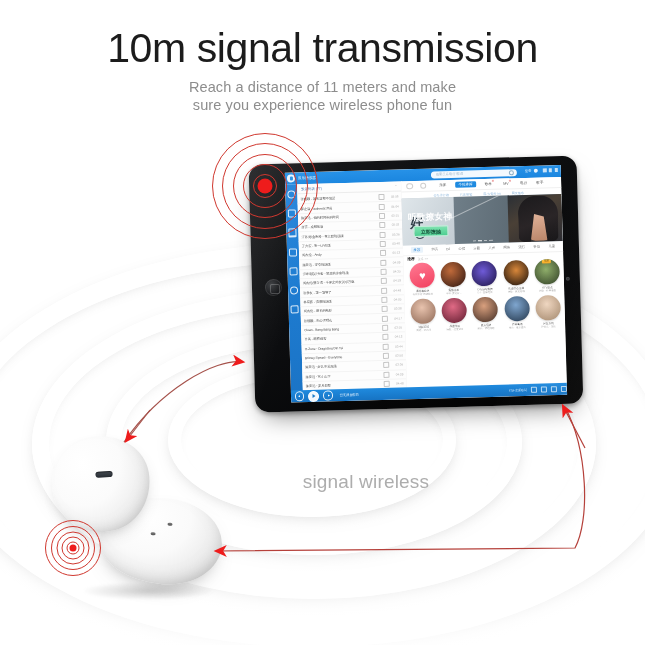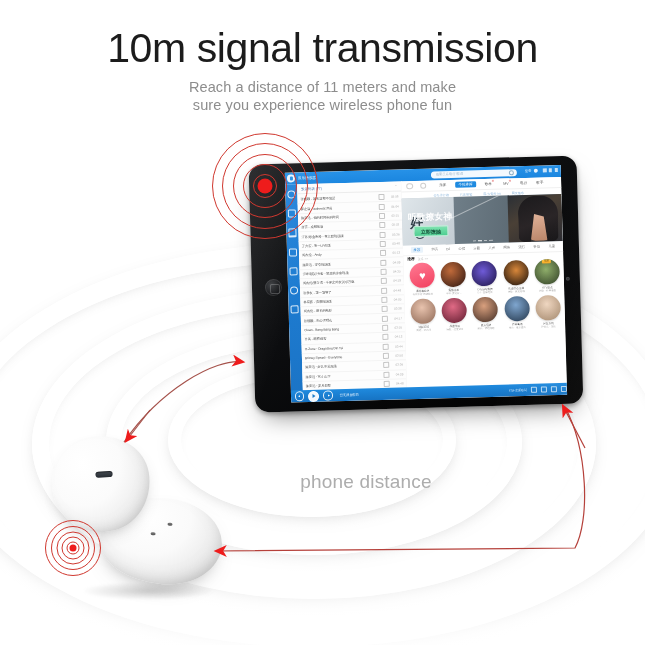--- a/index.html
+++ b/index.html
@@ -690,21 +690,21 @@
   <div class="marker marker-bud">
     <div class="ring r5"></div>
     <div class="ring r4"></div>
     <div class="ring r3"></div>
     <div class="ring r2"></div>
     <div class="ring r1"></div>
     <div class="core"></div>
   </div>
 
   <div class="dist">
-    <span class="l2">phone distance</span>
+    <span class="l2">signal wireless</span>
   </div>
 
   <svg class="arrows" viewBox="0 0 645 645">
     <defs>
       <marker id="ah" markerWidth="12" markerHeight="12" refX="9" refY="5" orient="auto">
         <path d="M0,0 L11,5 L0,10 L3,5 Z" fill="#ee1c1c"></path>
       </marker>
     </defs>
 
     <path d="M124,442 C160,390 215,358 243,362" fill="none" stroke="#a6534c" stroke-width="1.2" marker-end="url(#ah)"></path>

